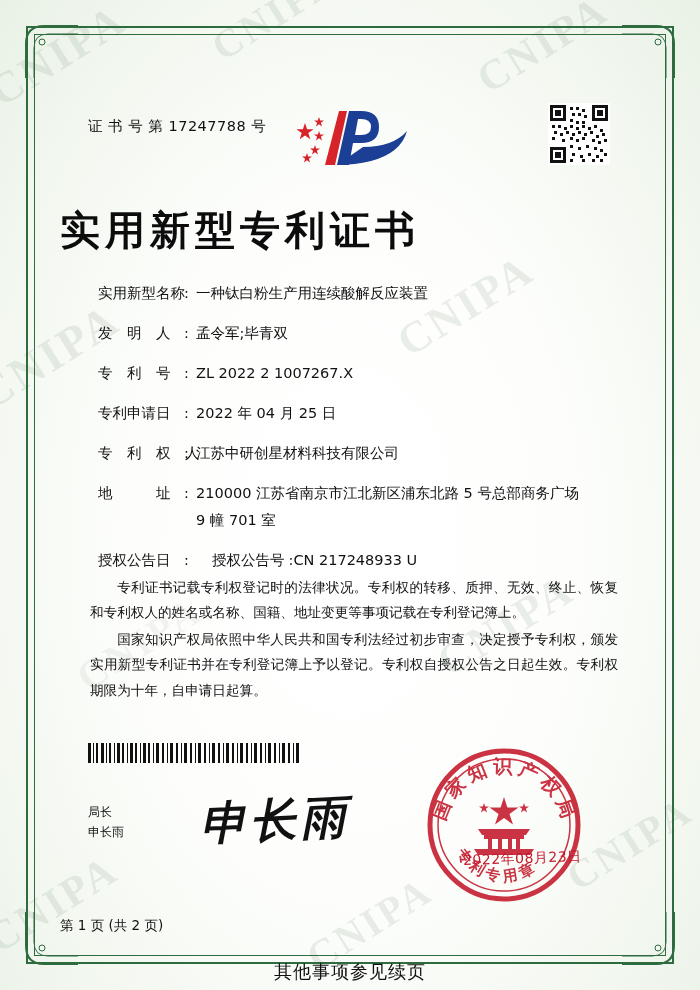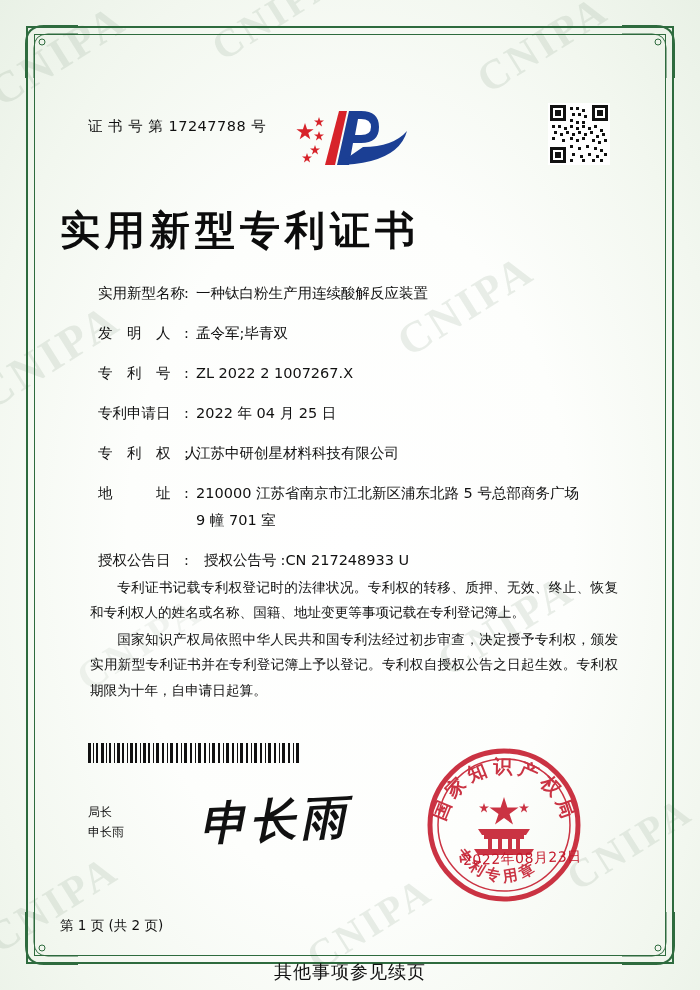--- a/index.html
+++ b/index.html
@@ -410,21 +410,21 @@
         <div class="field-value">
           <span>210000  江苏省南京市江北新区浦东北路 5 号总部商务广场</span>
           <span class="line2">9 幢 701 室</span>
         </div>
       </div>
 
       <div class="field-row">
         <div class="field-label">授权公告日</div>
         <div class="field-colon">:</div>
         <div class="field-value inline-second">
-          <span style="margin-left:8px;">授权公告号</span>
+          <span style="margin-left:16px;">授权公告号</span>
           <span style="margin-left:4px;">:</span>
           <span style="">CN 217248933 U</span>
         </div>
       </div>
 
     </div>
 
     <div class="paragraphs">
       <p>专利证书记载专利权登记时的法律状况。专利权的转移、质押、无效、终止、恢复和专利权人的姓名或名称、国籍、地址变更等事项记载在专利登记簿上。</p>
       <p>国家知识产权局依照中华人民共和国专利法经过初步审查，决定授予专利权，颁发实用新型专利证书并在专利登记簿上予以登记。专利权自授权公告之日起生效。专利权期限为十年，自申请日起算。</p>

